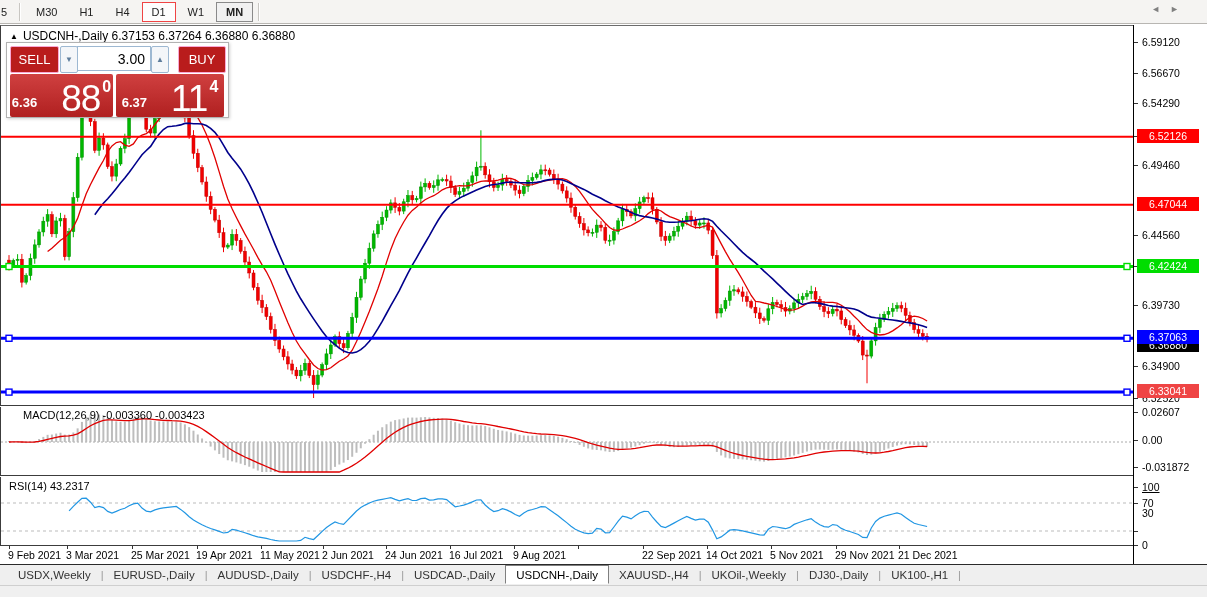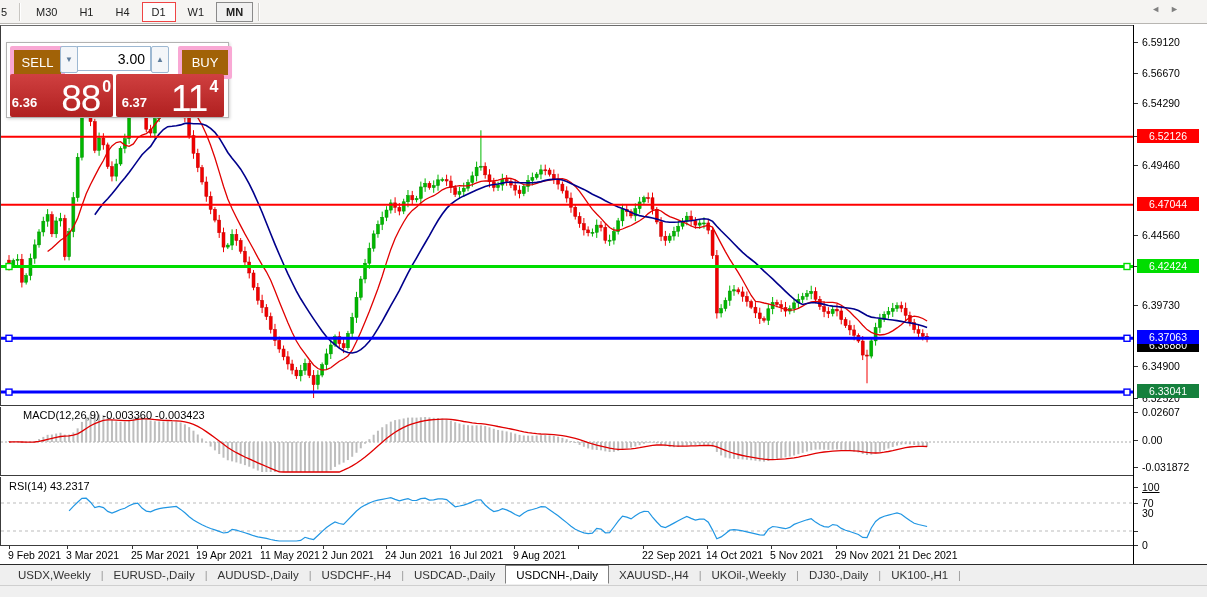--- a/index.html
+++ b/index.html
@@ -25,21 +25,21 @@
   .badge{position:absolute;left:3px;width:62px;height:14px;color:#fff;font-size:10.5px;
     text-align:center;line-height:14px;white-space:nowrap;}
   
   #chart-title{position:absolute;left:10px;top:29px;font-size:12px;color:#000;z-index:30;}
   #chart-title .arrow{font-size:8px;vertical-align:1px;margin-right:5px;}
   #macd-label{position:absolute;left:9px;top:409px;font-size:11px;z-index:30;padding-left:14px;}
   #rsi-label{position:absolute;left:9px;top:480px;font-size:11px;z-index:30;}
   
   #trade-panel{position:absolute;left:6px;top:42px;width:221px;height:74px;background:#fff;
     border:1px solid #b2b2b2;box-shadow:1px 1px 3px rgba(0,0,0,.18);z-index:40;}
-  .tp-btn{position:absolute;top:3px;height:25px;background:#a16207;border:4px solid #f9a8d4;
+  .tp-btn{position:absolute;top:3px;height:25px;background:#b91c1c;border:1px solid #f9a8d4;
     border-radius:2px;color:#fff;font-size:13px;display:flex;align-items:center;justify-content:center;cursor:pointer;}
   #sell-btn{left:3px;width:47px;}
   #buy-btn{left:171px;width:46px;}
   .spin{position:absolute;top:3px;width:16px;height:25px;background:#f4f6f9;border:1px solid #9db8d2;
     border-radius:2px;color:#5f7d9c;font-size:8px;display:flex;align-items:center;justify-content:center;cursor:pointer;}
   #spin-down{left:53px;}
   #spin-up{left:144px;}
   #vol-input{position:absolute;left:70px;top:3px;width:62px;height:23px;border:1px solid #9db8d2;
     font-family:"Liberation Sans",sans-serif;font-size:14px;text-align:right;padding:0 5px;}
   .px-box{position:absolute;top:31px;height:40px;border-radius:2px;color:#fff;
@@ -756,20 +756,24 @@
         <line x1="926.0599999999976" y1="35" x2="926.0599999999976" y2="39.8406550751887" stroke="#bdbdbd" stroke-width="2"></line>
       </g>
       <path d="M8.0 35.0L12.3 34.9L16.6 34.8L20.9 35.0L25.2 35.2L29.4 35.2L33.7 35.0L38.0 34.4L42.3 33.5L46.6 32.4L50.9 31.4L55.2 30.4L59.5 29.5L63.8 29.1L68.1 28.8L72.3 28.1L76.6 26.8L80.9 24.4L85.2 21.5L89.5 18.7L93.8 16.6L98.1 14.8L102.4 13.4L106.7 12.8L111.0 12.8L115.3 13.1L119.5 13.4L123.8 13.7L128.1 13.6L132.4 13.2L136.7 12.4L141.0 11.9L145.3 11.9L149.6 12.2L153.9 12.6L158.2 13.0L162.4 13.3L166.7 13.5L171.0 13.7L175.3 13.8L179.6 14.1L183.9 14.8L188.2 15.9L192.5 17.4L196.8 19.4L201.0 21.8L205.3 24.6L209.6 27.6L213.9 30.7L218.2 34.0L222.5 37.3L226.8 40.5L231.1 43.3L235.4 45.7L239.7 47.9L243.9 50.0L248.2 51.9L252.5 53.8L256.8 55.8L261.1 57.7L265.4 59.5L269.7 61.3L274.0 63.1L278.3 64.8L282.6 65.0L286.8 65.0L291.1 65.0L295.4 65.0L299.7 65.0L304.0 65.0L308.3 65.0L312.6 65.0L316.9 65.0L321.2 65.0L325.5 65.0L329.8 65.0L334.0 65.0L338.3 65.0L342.6 63.2L346.9 61.2L351.2 58.9L355.5 56.3L359.8 53.3L364.1 50.0L368.4 46.4L372.7 42.7L376.9 38.9L381.2 35.2L385.5 31.6L389.8 28.2L394.1 25.2L398.4 22.6L402.7 20.4L407.0 18.4L411.3 16.9L415.6 15.6L419.8 14.5L424.1 13.6L428.4 13.0L432.7 12.6L437.0 12.3L441.3 12.1L445.6 12.2L449.9 12.4L454.2 13.0L458.5 13.7L462.7 14.5L467.0 15.2L471.3 15.9L475.6 16.4L479.9 16.7L484.2 17.2L488.5 17.8L492.8 18.6L497.1 19.5L501.4 20.3L505.6 21.1L509.9 22.0L514.2 22.9L518.5 23.9L522.8 24.8L527.1 25.6L531.4 26.2L535.7 26.7L540.0 27.0L544.3 27.2L548.5 27.4L552.8 27.7L557.1 28.1L561.4 28.6L565.7 29.4L570.0 30.3L574.3 31.4L578.6 32.7L582.9 34.1L587.2 35.6L591.4 37.0L595.7 38.2L600.0 39.2L604.3 40.2L608.6 41.2L612.9 41.9L617.2 42.3L621.5 42.4L625.8 42.1L630.1 41.8L634.3 41.4L638.6 40.7L642.9 39.9L647.2 39.1L651.5 38.4L655.8 38.0L660.1 38.0L664.4 38.2L668.7 38.6L672.9 38.9L677.2 39.1L681.5 39.2L685.8 39.1L690.1 38.9L694.4 38.8L698.7 38.6L703.0 38.5L707.3 38.4L711.6 38.7L715.8 39.9L720.1 41.6L724.4 43.4L728.7 45.0L733.0 46.4L737.3 47.5L741.6 48.5L745.9 49.4L750.2 50.1L754.5 50.9L758.7 51.6L763.0 52.2L767.3 52.5L771.6 52.6L775.9 52.4L780.2 52.1L784.5 51.8L788.8 51.3L793.1 50.8L797.4 50.1L801.6 49.2L805.9 48.3L810.2 47.3L814.5 46.4L818.8 45.6L823.1 45.0L827.4 44.6L831.7 44.2L836.0 43.8L840.3 43.6L844.5 43.6L848.8 43.7L853.1 43.9L857.4 44.2L861.7 44.8L866.0 45.4L870.3 45.9L874.6 46.0L878.9 45.8L883.2 45.2L887.4 44.5L891.7 43.6L896.0 42.6L900.3 41.6L904.6 40.7L908.9 40.0L913.2 39.6L917.5 39.4L921.8 39.4L926.1 39.5" fill="none" stroke="#e00000" stroke-width="1.3"></path>
     </svg>
   <svg id="rsi-pane" class="pane">
       <line x1="0" y1="26" x2="1133" y2="26" stroke="#bbb" stroke-width="1" stroke-dasharray="3,3"></line>
       <line x1="0" y1="54" x2="1133" y2="54" stroke="#bbb" stroke-width="1" stroke-dasharray="3,3"></line>
       <path d="M68.1 33.9L72.3 29.3L76.6 25.2L80.9 21.4L85.2 21.2L89.5 25.2L93.8 30.6L98.1 29.4L102.4 30.6L106.7 34.4L111.0 36.0L115.3 34.4L119.5 32.5L123.8 31.3L128.1 28.8L132.4 26.9L136.7 26.1L141.0 31.1L145.3 34.1L149.6 34.8L153.9 32.9L158.2 31.6L162.4 30.9L166.7 30.4L171.0 29.9L175.3 29.4L179.6 32.4L183.9 35.8L188.2 39.7L192.5 43.0L196.8 45.4L201.0 47.7L205.3 49.8L209.6 51.5L213.9 52.9L218.2 54.4L222.5 56.0L226.8 55.4L231.1 52.3L235.4 53.1L239.7 54.5L243.9 55.8L248.2 57.1L252.5 58.7L256.8 59.9L261.1 60.6L265.4 61.4L269.7 62.5L274.0 63.3L278.3 64.0L282.6 64.0L286.8 64.0L291.1 64.0L295.4 64.0L299.7 63.4L304.0 60.3L308.3 61.6L312.6 62.5L316.9 58.5L321.2 54.4L325.5 50.5L329.8 47.6L334.0 44.9L338.3 46.5L342.6 47.4L346.9 42.9L351.2 38.5L355.5 34.0L359.8 30.6L364.1 28.1L368.4 26.0L372.7 24.2L376.9 23.1L381.2 22.3L385.5 21.5L389.8 20.7L394.1 22.4L398.4 23.8L402.7 22.6L407.0 21.7L411.3 23.5L415.6 23.3L419.8 21.6L424.1 21.1L428.4 23.1L432.7 22.8L437.0 21.8L441.3 21.8L445.6 22.6L449.9 26.3L454.2 29.8L458.5 29.0L462.7 28.1L467.0 26.6L471.3 24.9L475.6 23.0L479.9 22.8L484.2 28.0L488.5 31.7L492.8 34.6L497.1 33.7L501.4 31.7L505.6 32.9L509.9 34.9L514.2 37.5L518.5 39.3L522.8 36.1L527.1 33.6L531.4 32.5L535.7 31.2L540.0 29.7L544.3 29.8L548.5 32.7L552.8 35.8L557.1 38.7L561.4 42.3L565.7 45.6L570.0 49.2L574.3 52.2L578.6 54.2L582.9 55.9L587.2 56.6L591.4 56.2L595.7 51.3L600.0 52.1L604.3 55.8L608.6 55.7L612.9 50.0L617.2 44.2L621.5 39.1L625.8 40.1L630.1 41.9L634.3 38.7L638.6 36.0L642.9 34.4L647.2 34.5L651.5 40.1L655.8 45.0L660.1 49.4L664.4 50.5L668.7 48.4L672.9 46.1L677.2 43.8L681.5 41.5L685.8 39.4L690.1 41.4L694.4 43.1L698.7 42.1L703.0 42.1L707.3 45.2L711.6 53.1L715.8 61.7L720.1 59.9L724.4 56.7L728.7 53.2L733.0 52.7L737.3 53.1L741.6 53.9L745.9 54.9L750.2 55.9L754.5 56.9L758.7 57.8L763.0 58.1L767.3 52.3L771.6 49.5L775.9 50.0L780.2 50.8L784.5 51.7L788.8 50.4L793.1 47.4L797.4 45.7L801.6 44.3L805.9 42.8L810.2 41.7L814.5 45.1L818.8 47.8L823.1 49.6L827.4 50.2L831.7 47.6L836.0 48.2L840.3 51.4L844.5 53.3L848.8 54.5L853.1 56.0L857.4 57.5L861.7 60.4L866.0 60.6L870.3 51.0L874.6 44.5L878.9 41.1L883.2 39.2L887.4 38.1L891.7 37.0L896.0 35.9L900.3 37.2L904.6 40.5L908.9 43.5L913.2 46.2L917.5 47.5L921.8 48.5L926.1 49.5" fill="none" stroke="#2196e3" stroke-width="1.2"></path>
     </svg>
 
+  <div id="chart-title">
+    <span class="arrow">▲</span><span>USDCNH-,Daily</span>
+    <span>6.37153 6.37264 6.36880 6.36880</span>
+  </div>
 
   <div id="trade-panel">
     <div id="sell-btn" class="tp-btn">SELL</div>
     <div id="spin-down" class="spin">▼</div>
     <input id="vol-input" value="3.00" style="">
     <div id="spin-up" class="spin">▲</div>
     <div id="buy-btn" class="tp-btn">BUY</div>
     <div id="sell-box" class="px-box">
       <span class="px-small">6.36</span>
       <span class="px-big">88</span>
@@ -824,21 +828,21 @@
       <div class="ytick" style="top: 472px;">70</div>
       <div class="ytickmark" style="top: 506px;"></div>
       <div class="ytick" style="top: 482px;">30</div>
       <div class="ytickmark" style="top: 520px;"></div>
       <div class="ytick" style="top: 514px;">0</div>
       <div class="badge" style="top: 312.724px; background: rgb(0, 0, 0);">6.36880</div>
       <div class="badge" style="top: 103.628px; background: rgb(255, 0, 0);">6.52126</div>
       <div class="badge" style="top: 171.66px; background: rgb(255, 0, 0);">6.47044</div>
       <div class="badge" style="top: 233.507px; background: rgb(0, 221, 0);">6.42424</div>
       <div class="badge" style="top: 305.274px; background: rgb(0, 0, 255);">6.37063</div>
-      <div class="badge" style="top: 359.116px; background: #15803d;">6.33041</div>
+      <div class="badge" style="top: 359.116px; background: #ef4444;">6.33041</div>
     </div>
   <div id="x-axis">
       <div class="xtickmark" style="left: 9px;"></div>
       <div class="xtick-label" style="left: 8px;">9 Feb 2021</div>
       <div class="xtickmark" style="left: 67px;"></div>
       <div class="xtick-label" style="left: 66px;">3 Mar 2021</div>
       <div class="xtickmark" style="left: 132px;"></div>
       <div class="xtick-label" style="left: 131px;">25 Mar 2021</div>
       <div class="xtickmark" style="left: 197px;"></div>
       <div class="xtick-label" style="left: 196px;">19 Apr 2021</div>

